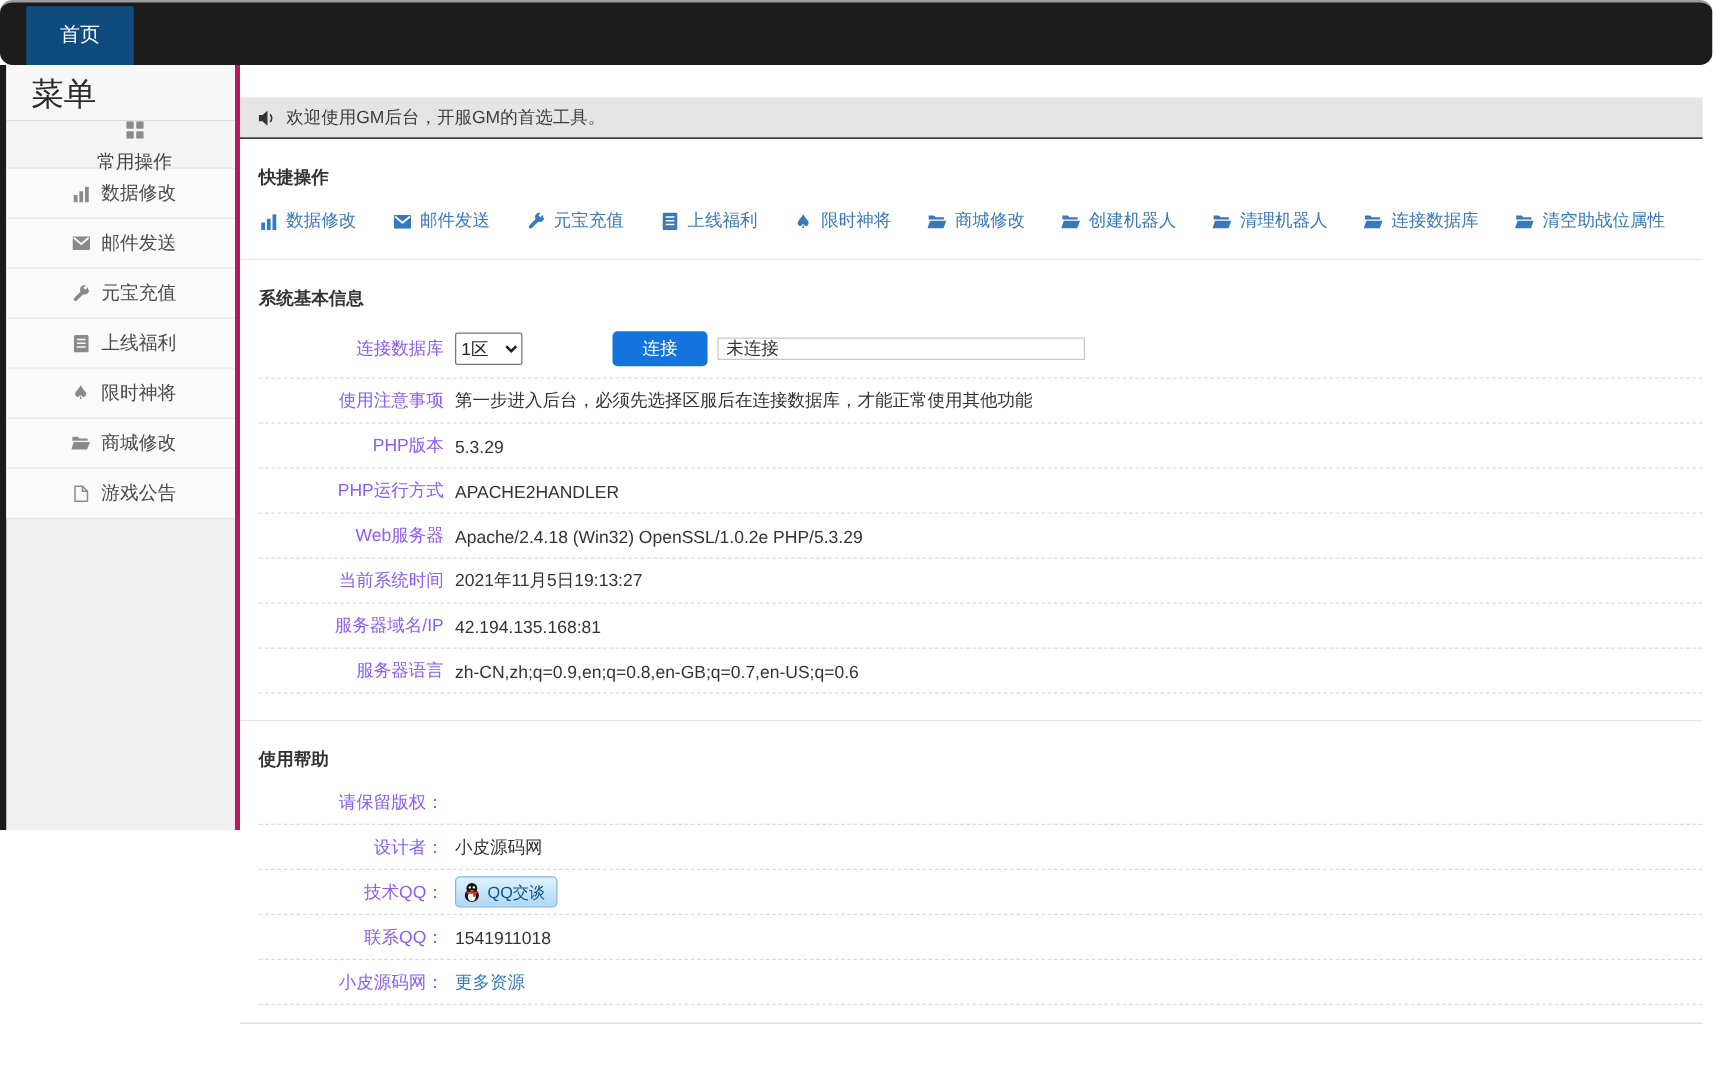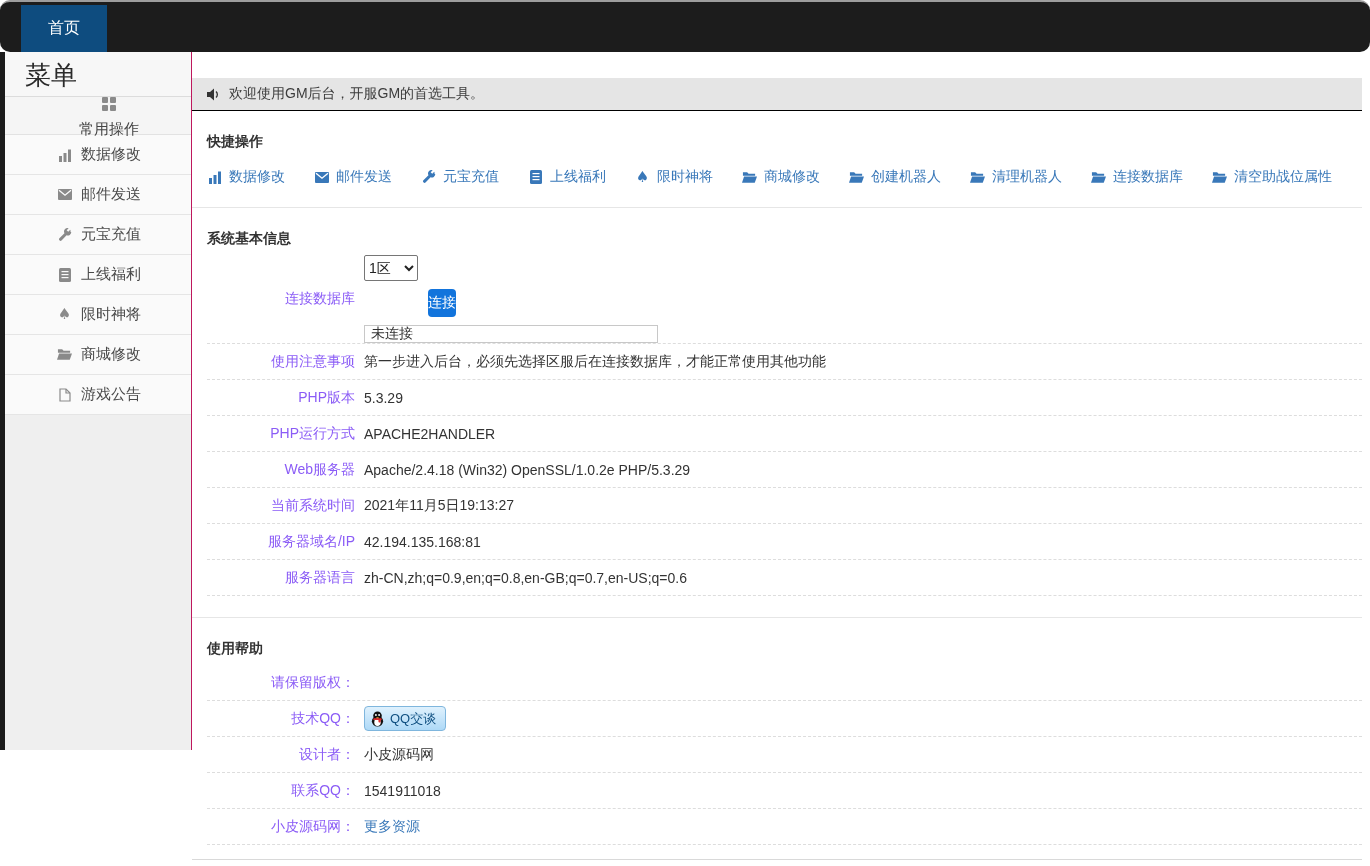--- a/index.html
+++ b/index.html
@@ -6,22 +6,22 @@
   html,body { width:1370px; height:866px; background:#fff;
     font-family:"Liberation Sans","DejaVu Sans",sans-serif; font-size:14px; color:#333; }
 
   
   .topbar { height:52px; background:#1c1c1c; border-top:2px solid #9d9d9d; position:relative;border-radius:10px; }
   .topbar .tab { position:absolute; left:21px; top:3px; bottom:0; width:86px;
     background:#0e4c7f; color:#fff; font-size:16px;
     display:flex; align-items:center; justify-content:center; cursor:pointer; }
 
   
-  .sidebar { position:absolute; left:0; top:52px; width:192px; height:698px;
-    background:#efefef; border-left:5px solid #1b1b1b; border-right:1px solid #be185d; }
+  .sidebar { position:absolute; left:0; top:52px; width:192px; height:612px;
+    background:#efefef; border-left:5px solid #1b1b1b; border-right:4px solid #be185d; }
   .menu-title { height:45px; background:#f7f7f7; border-bottom:1px solid #dcdcdc;
     font-size:26px; color:#2b2b2b; padding:6px 0 0 20px; }
   .menu-parent { height:38px; background:#f5f5f5; border-bottom:1px solid #e2e2e2;
     display:flex; align-items:center; padding-left:22px; gap:9px; color:#444; font-size:15px; cursor:pointer;flex-direction:column; }
   .menu-item { height:40px; background:#fafafa; border-bottom:1px solid #e5e5e5;
     display:flex; align-items:center; padding-left:52px; gap:9px; color:#4a4a4a; font-size:15px; cursor:pointer; }
   .menu-parent .ico, .menu-item .ico { color:#8a8a8a; }
 
   .ico { display:inline-flex; width:15px; justify-content:center; align-items:center; flex:none; }
   .ico svg { display:block; }
@@ -38,25 +38,25 @@
   .qlink { color:#3978b9; display:inline-flex; align-items:center; gap:7px;
     margin-right:29px; cursor:pointer; text-decoration:none; }
 
   .divider { border-top:1px solid #e6e6e6; margin:21px 8px 0 0; }
   .bottom-line { border-top:1px solid #d9d9d9; margin:14px 8px 0 0; }
 
   .rows { padding-left:15px; margin-right:8px; margin-top:7px; }
   .info-row { display:flex; align-items:center; min-height:36px; border-bottom:1px dashed #ddd; }
   .info-row.tall { min-height:48px; }
   .row-label { width:148px; text-align:right; color:#8b5cf6; flex:none; }
-  .row-value { margin-left:9px; color:#333; display:flex; align-items:flex-start; gap:8px;flex-direction:column; }
+  .row-value { margin-left:9px; color:#333; display:flex; align-items:center; gap:8px; }
 
   .zone-select { width:54px; height:26px; font-size:14px; border:1px solid #767676;
     border-radius:2px; background:#fff; color:#222; }
-  .connect-btn { margin-left:64px; height:28px; padding:0 0; background:#1274dc; color:#fff;
+  .connect-btn { margin-left:64px; height:28px; padding:0 24px; background:#1274dc; color:#fff;
     border:none; border-radius:4px; font-size:14px; cursor:pointer; }
   .status-input { width:294px; height:18px; border:1px solid #c8c8c8; padding:0 6px;
     font-size:14px; color:#333; font-family:inherit; }
 
   .qq-btn { display:inline-flex; align-items:center; gap:5px; height:25px; padding:0 9px 0 5px;
     background:linear-gradient(#dff1fd,#aed9f7); border:1px solid #7fb6dd; border-radius:4px;
     color:#0f4f80; font-size:13px; cursor:pointer; }
   .more-link { color:#3978b9; cursor:pointer; text-decoration:none; }
 </style>
 </head>
@@ -296,20 +296,24 @@
   </div>
 
   <div class="divider"></div>
 
   <div class="section-title">使用帮助</div>
 
   <div class="rows">
     <div class="info-row">
       <span class="row-label">请保留版权：</span>
       <span class="row-value"></span>
+    </div>
+    <div class="info-row">
+      <span class="row-label">设计者：</span>
+      <span class="row-value">小皮源码网</span>
     </div>
     <div class="info-row">
       <span class="row-label">技术QQ：</span>
       <span class="row-value">
         <button class="qq-btn">
           <span class="ico">
             <svg width="15" height="17" viewBox="0 0 16 18">
                 <ellipse cx="8" cy="6" rx="4.6" ry="4.6" fill="#111"></ellipse>
                 <ellipse cx="8" cy="12" rx="6" ry="5.6" fill="#111"></ellipse>
                 <ellipse cx="8" cy="13" rx="3.4" ry="4" fill="#fff"></ellipse>
@@ -318,24 +322,20 @@
                 <polygon points="6.3,7.6 9.7,7.6 8,9.1" fill="#f5a623"></polygon>
                 <rect x="3.4" y="8.6" width="9.2" height="1.9" rx="0.9" fill="#e02b2b"></rect>
                 <rect x="9" y="9.6" width="2.4" height="3.6" rx="1" fill="#e02b2b"></rect>
               </svg>
           </span>
           <span>QQ交谈</span>
         </button>
       </span>
     </div>
     <div class="info-row">
-      <span class="row-label">设计者：</span>
-      <span class="row-value">小皮源码网</span>
-    </div>
-    <div class="info-row">
       <span class="row-label">联系QQ：</span>
       <span class="row-value">1541911018</span>
     </div>
     <div class="info-row">
       <span class="row-label">小皮源码网：</span>
       <span class="row-value">
         <a class="more-link">更多资源</a>
       </span>
     </div>
   </div>

